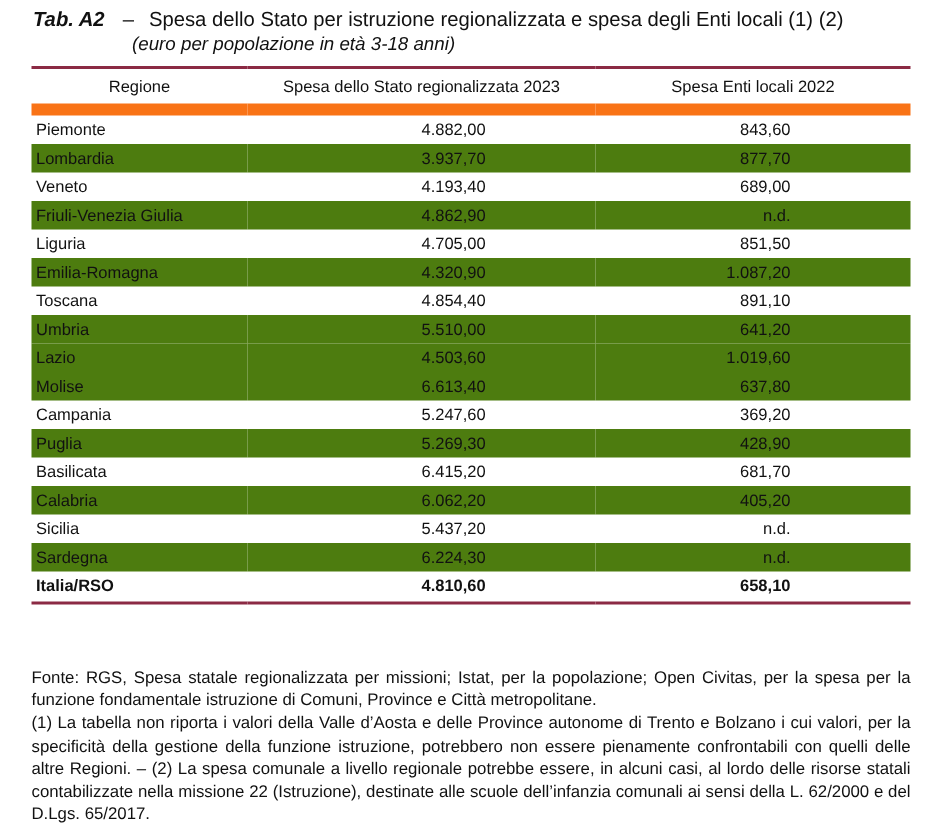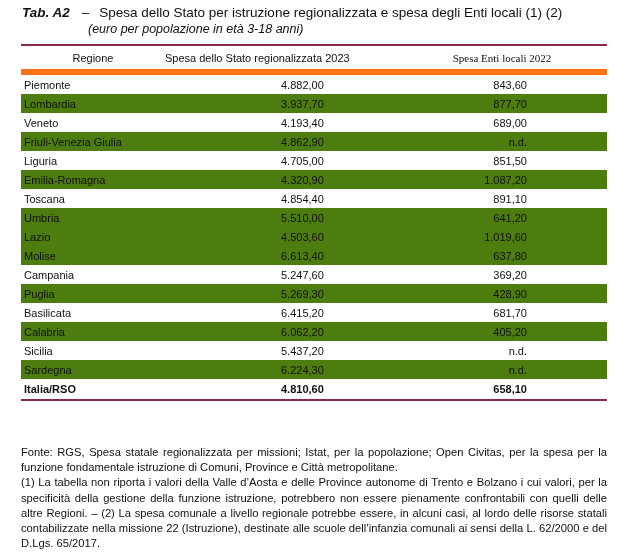--- a/index.html
+++ b/index.html
@@ -2,25 +2,25 @@
 <html><head>
 <meta charset="utf-8">
 <style>
   html, body { margin: 0; padding: 0; background: #ffffff; }
   body { width: 622px; height: 557px; position: relative; font-family: "Liberation Sans", sans-serif; color: #111; overflow: hidden; }
   .title-row { position: absolute; left: 22px; top: 4px; font-size: 13.5px; line-height: 17px; white-space: nowrap; }
   .title-row .tab { font-weight: bold; font-style: italic; }
   .title-row .dash { display: inline-block; margin: 0 10px 0 12px; }
   .subtitle { position: absolute; left: 88px; top: 22px; font-size: 12.5px; font-style: italic; white-space: nowrap; }
   table { position: absolute; left: 21px; top: 44px; width: 586px; border-collapse: collapse; font-size: 11px; }
-  thead tr { border-top: 2px solid #8b2a44; border-bottom: 6px solid #f97316; }
+  thead tr { border-top: 2px solid #8b2a44; border-bottom: 8px solid #f97316; }
   th { font-weight: normal; height: 23px; padding: 0; }
   th.c1 { width: 144px; text-align: center; }
-  th.c2 { width: 232px; text-align: left; }
-  th.c3 { text-align: center; font-family: Liberation Serif, serif; }
+  th.c2 { width: 232px; text-align: center; }
+  th.c3 { text-align: center; }
   td { height: 19px; padding: 0; }
   td.c1 { padding-left: 3px; text-align: left; }
   td.c2 { text-align: left; padding-left: 116px; margin-top: 17px; }
   td.c3 { text-align: right; padding-right: 80px; }
   tbody tr.alt { background: #4d7c0f; }
   tbody tr.total td { font-weight: bold; height: 20px; }
   tbody tr.total { border-bottom: 2px solid #8b2a44; }
   .notes { position: absolute; left: 21px; top: 445px; width: 586px; font-size: 11.2px; line-height: 15.2px; text-align: justify; }
   .notes p { margin: 0; }
 </style>

